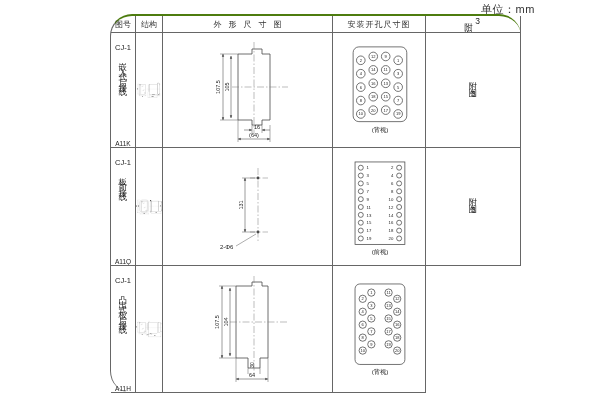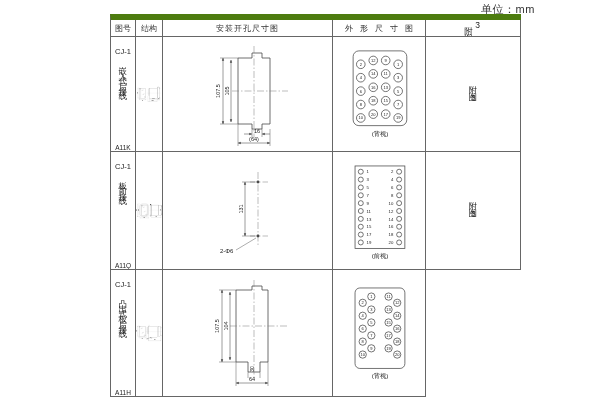--- a/index.html
+++ b/index.html
@@ -9,22 +9,23 @@
     position:relative;
   }
   .unit-label{
     position:absolute;left:444px;top:2px;font-size:11px;color:#333;letter-spacing:.5px;margin-left:37px;
   }
   .tbl{
     position:absolute;left:110px;top:14px;
     display:grid;
     grid-template-columns:25px 27px 170px 93px 95px;
     grid-template-rows:17px 115px 118px 127px;
-    border-top:6px solid #4d7c0f;border-left:1px solid #666;
+    border-top:2px solid #4d7c0f;border-left:1px solid #666;
     background:#fff;
+    border-radius:22px;
   }
   .cell{
     border-right:1px solid #666;border-bottom:1px solid #666;
     display:flex;align-items:center;justify-content:center;
     box-sizing:border-box;overflow:hidden;position:relative;
   }
   .hdr{font-size:8px;color:#333;white-space:nowrap;}
   .sp3{letter-spacing:7px;text-indent:7px;}
   .sp1{letter-spacing:1px;}
   .vtext{
@@ -59,22 +60,22 @@
     </marker>
   </defs>
 </svg>
 
 <div class="unit-label">单位：mm</div>
 
 <div class="tbl">
 
   <div class="cell hdr">图号</div>
   <div class="cell hdr">结构</div>
+  <div class="cell hdr sp3">外形尺寸图</div>
   <div class="cell hdr sp1">安装开孔尺寸图</div>
-  <div class="cell hdr sp3">外形尺寸图</div>
 
   <div class="cell">
     <div class="vtext figtext">附图3</div>
   </div>
   <div class="cell structcell">
     <div class="series">CJ-1</div>
     <div class="vtext">嵌入式后接线</div>
     <div class="model">A11K</div>
   </div>
   <div class="cell">

